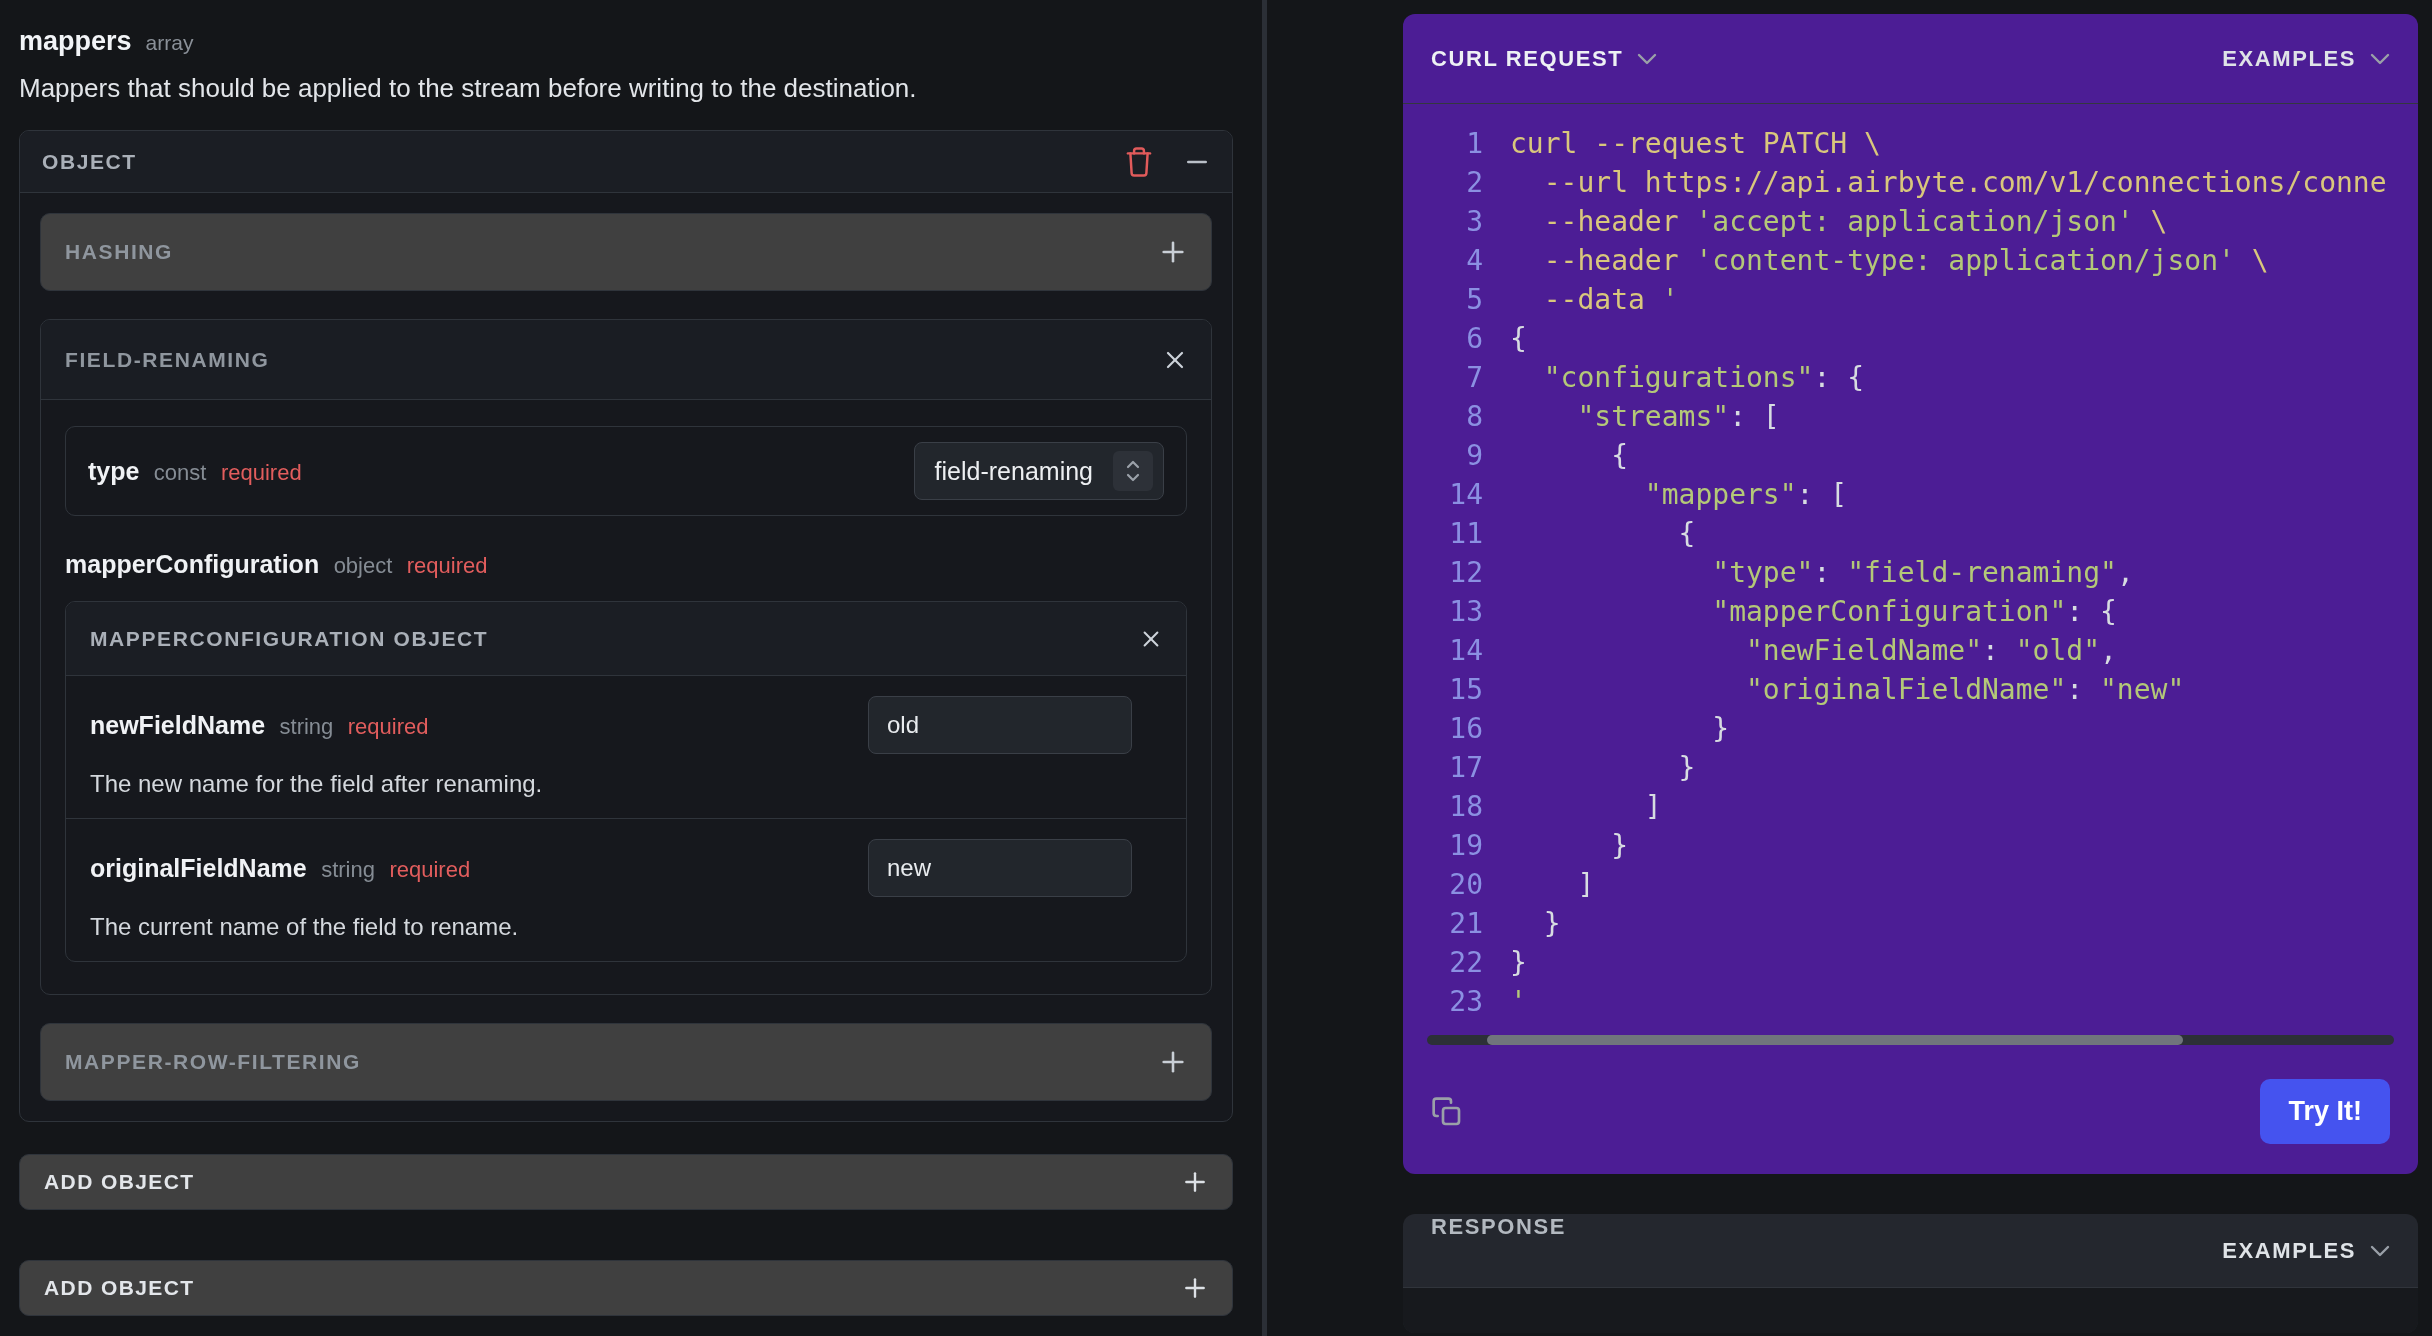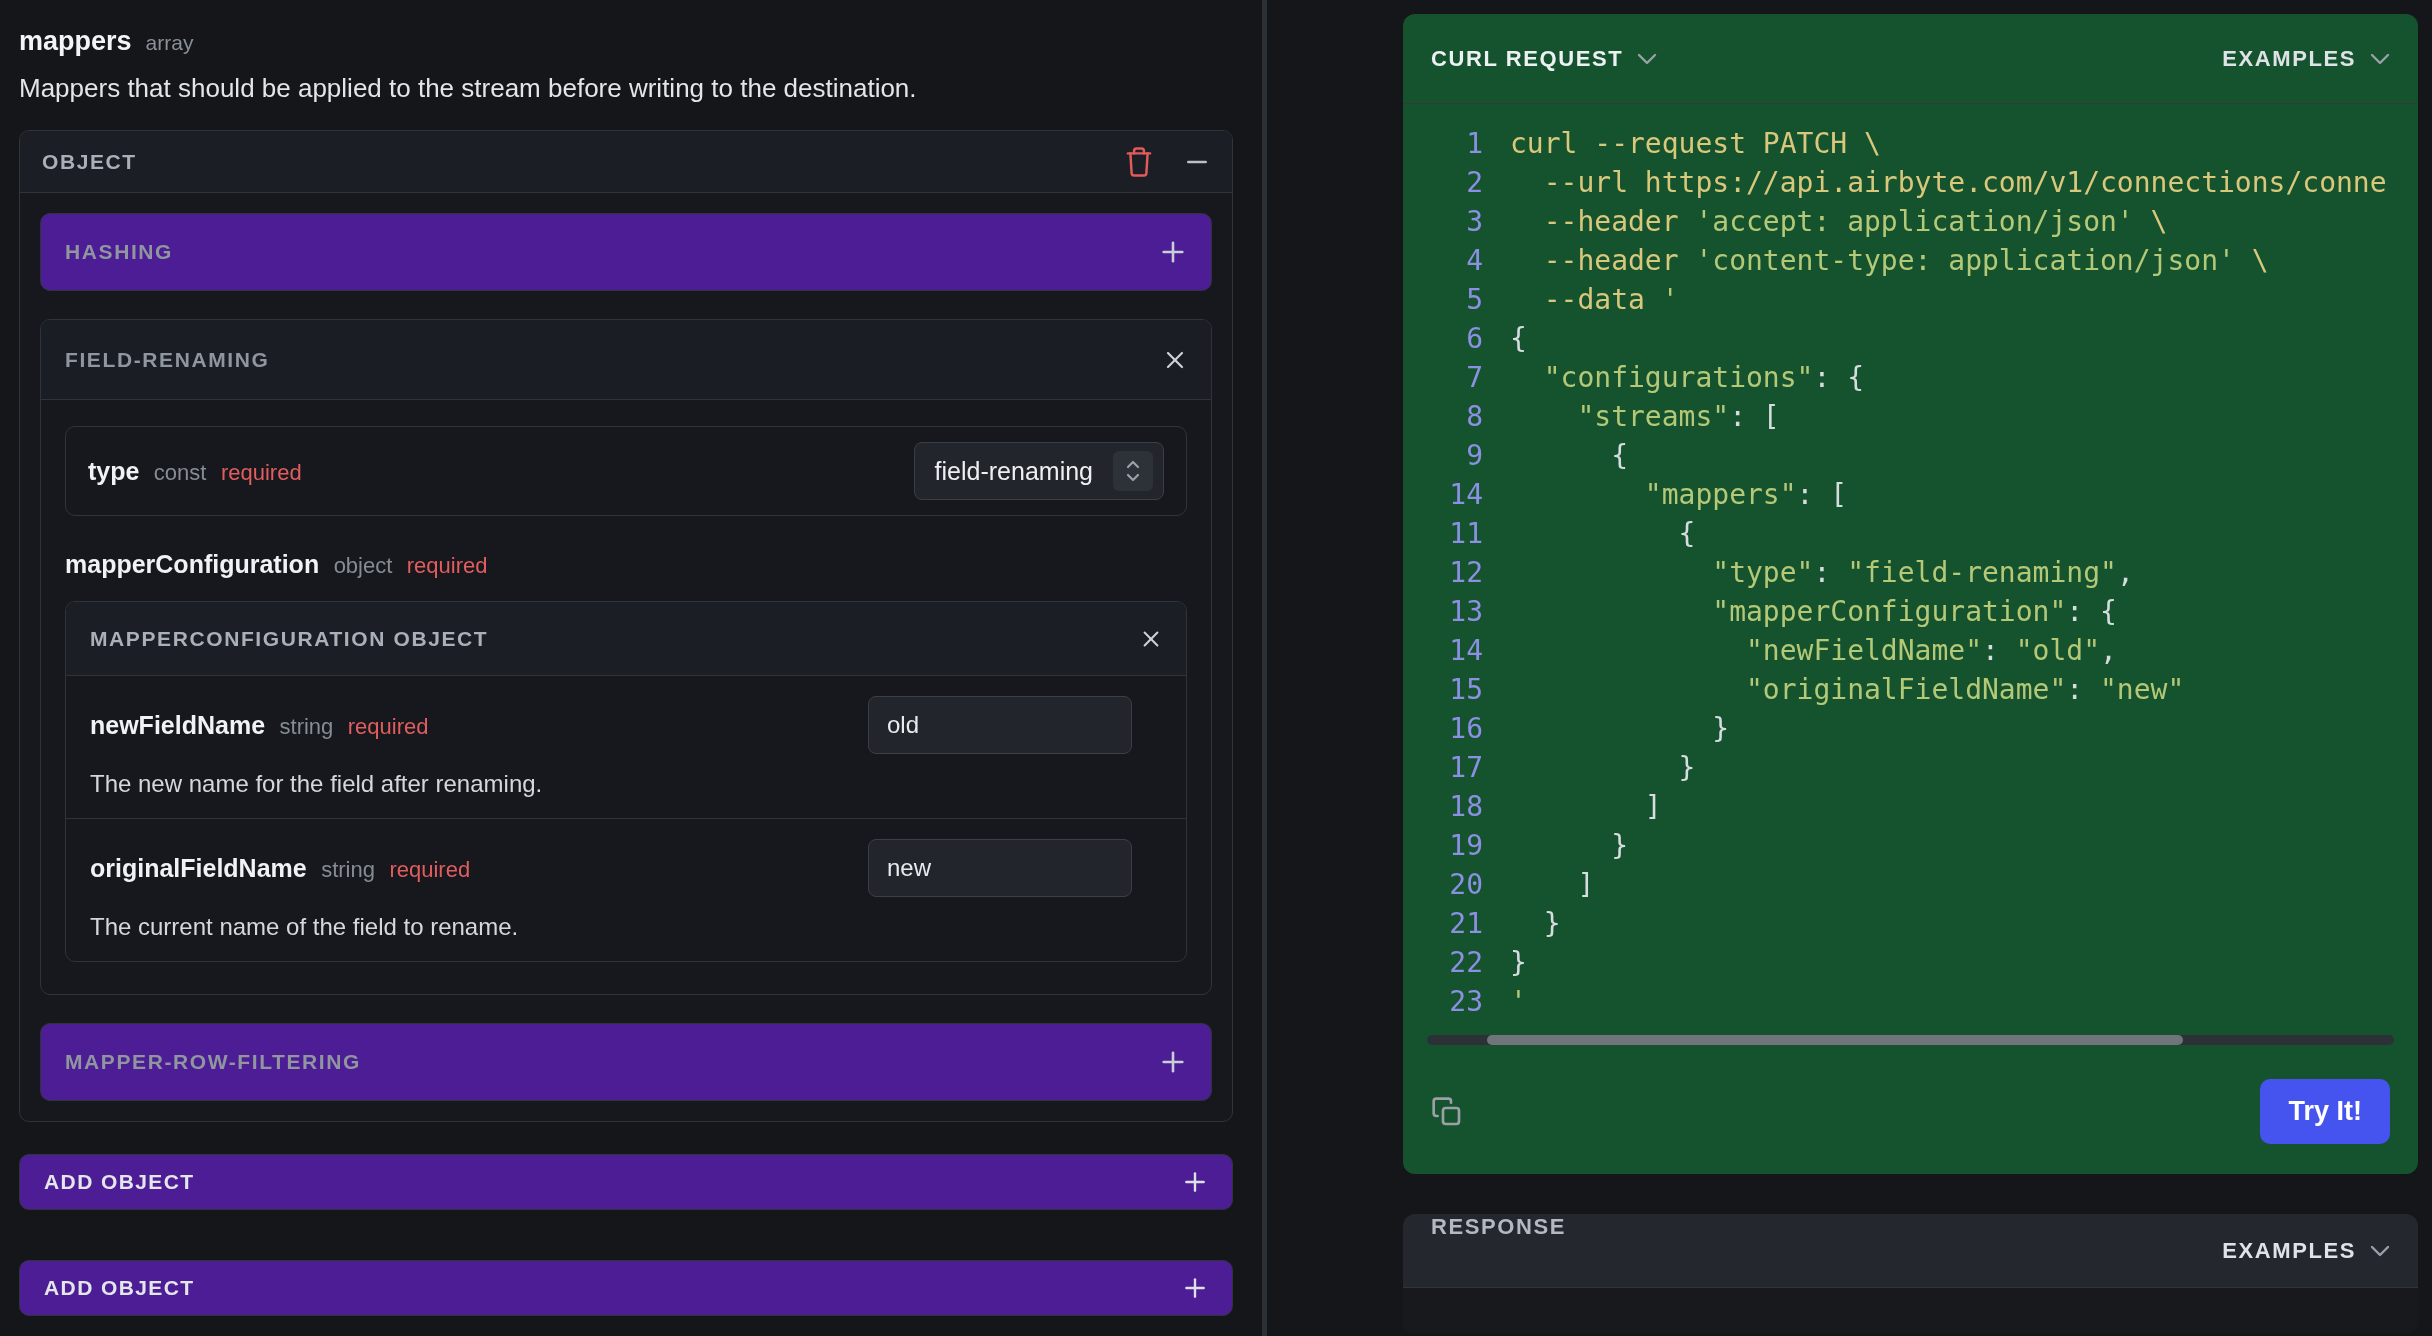--- a/index.html
+++ b/index.html
@@ -15,21 +15,21 @@
 
   .card { border:1px solid #2f343b; border-radius:10px; background:#16181d; }
   .card-header { display:flex; align-items:center; height:62px; padding:0 22px; background:#1b1e24; border-bottom:1px solid #2f343b; border-radius:9px 9px 0 0; }
   .sec-title { font-size:21px; font-weight:700; letter-spacing:1.6px; color:#aab0b8; }
   .header-icons { margin-left:auto; display:flex; align-items:center; gap:30px; }
   .icon-btn { display:inline-flex; align-items:center; justify-content:center; cursor:pointer; background:none; border:none; }
   .push { margin-left:auto; }
 
   .outer-body { padding:20px; display:flex; flex-direction:column; gap:28px; }
 
-  .bar { display:flex; align-items:center; height:78px; padding:0 24px; border:1px solid #2f343b; border-radius:10px; background:#4c1d95; }
+  .bar { display:flex; align-items:center; height:78px; padding:0 24px; border:1px solid #2f343b; border-radius:10px; background:#404040; }
   .bar-label { font-size:21px; font-weight:700; letter-spacing:1.6px; color:#8f969e; }
 
   .fr-card { background:#16181d; }
   .fr-header { height:80px; display:flex; align-items:center; padding:0 24px; background:#1a1d23; border-bottom:1px solid #2f343b; border-radius:9px 9px 0 0; }
   .fr-body { padding:26px 24px 32px; }
 
   .type-row { display:flex; align-items:center; justify-content:space-between; border:1px solid #2f343b; border-radius:10px; padding:15px 22px;gap:20px; }
   .prop-name { font-size:25px; font-weight:700; color:#f0f2f5; }
   .prop-meta { font-size:22px; color:#858c94; margin-left:10px; }
   .prop-required { font-size:22px; color:#e25d5d; margin-left:10px; }
@@ -49,21 +49,21 @@
 
   .add-bar { height:56px; margin-top:32px; cursor:pointer; }
   .add-bar.outer { margin-top:50px; }
   .add-label { color:#e3e6ea; letter-spacing:1.4px; }
 
   
   .v-divider { width:5px; flex:none; background:#2b2f36; }
 
   
   .right-col { flex:1; padding:14px 14px 0 136px; }
-  .code-panel { background:#14532d; border-radius:12px; overflow:hidden; }
+  .code-panel { background:#4c1d95; border-radius:12px; overflow:hidden; }
   .panel-header { height:90px; display:flex; align-items:center; justify-content:space-between; padding:0 28px; border-bottom:1px solid #34383f; }
   .ph-left, .ph-right { display:flex; align-items:center; gap:14px; font-size:22px; font-weight:700; letter-spacing:1.6px; cursor:pointer; }
   .ph-left { color:#eef1f4; }
   .ph-right { color:#dfe3e7; }
 
   .code-area { padding:20px 0 10px; }
   .code-line { display:flex; font-family:"DejaVu Sans Mono", monospace; font-size:28px; line-height:39px; white-space:pre; overflow:hidden; }
   .ln { width:80px; flex:none; text-align:right; margin-right:27px; color:#8b90e2; user-select:none; }
   .tk-c { color:#d9c77c; }
   .tk-s { color:#b4c878; }

